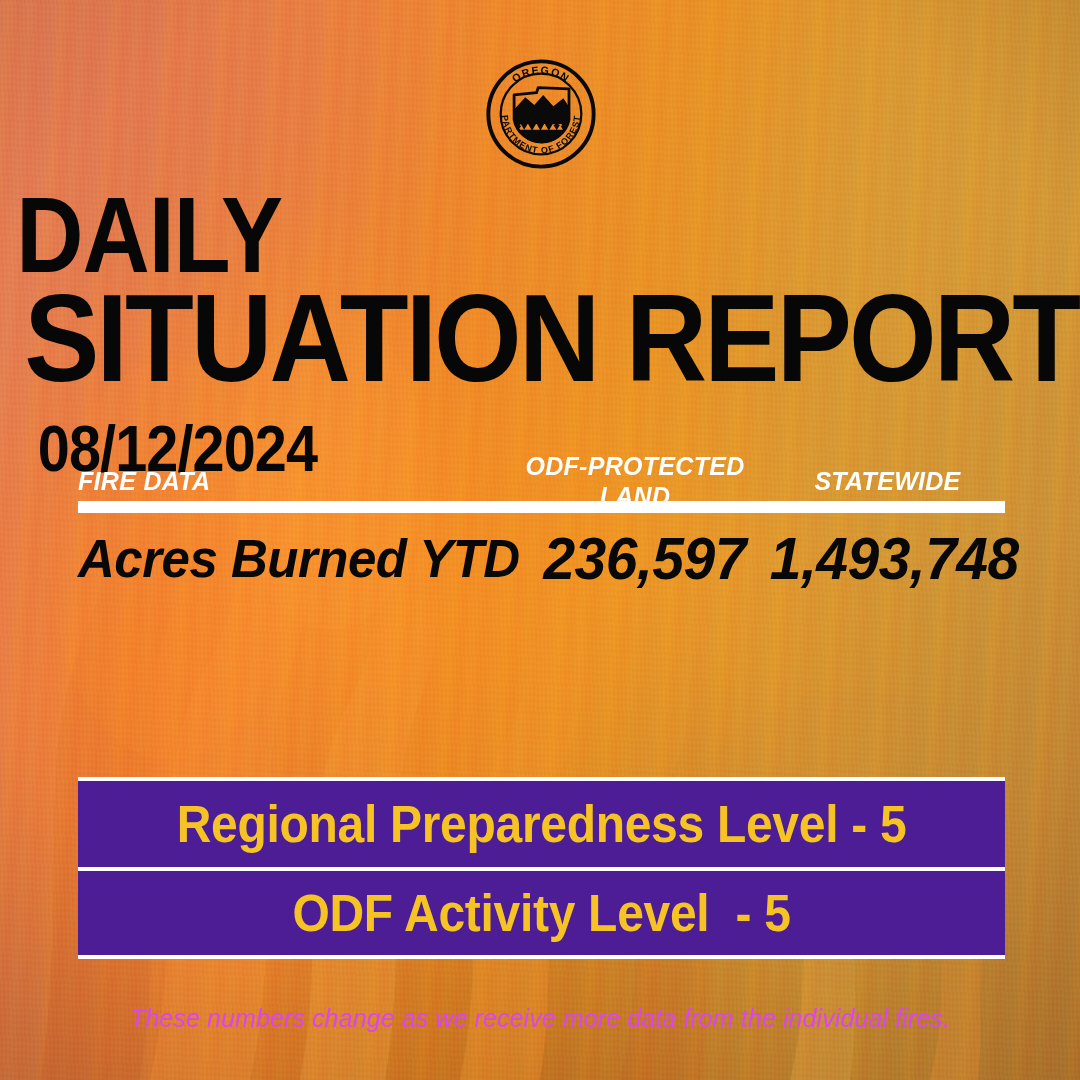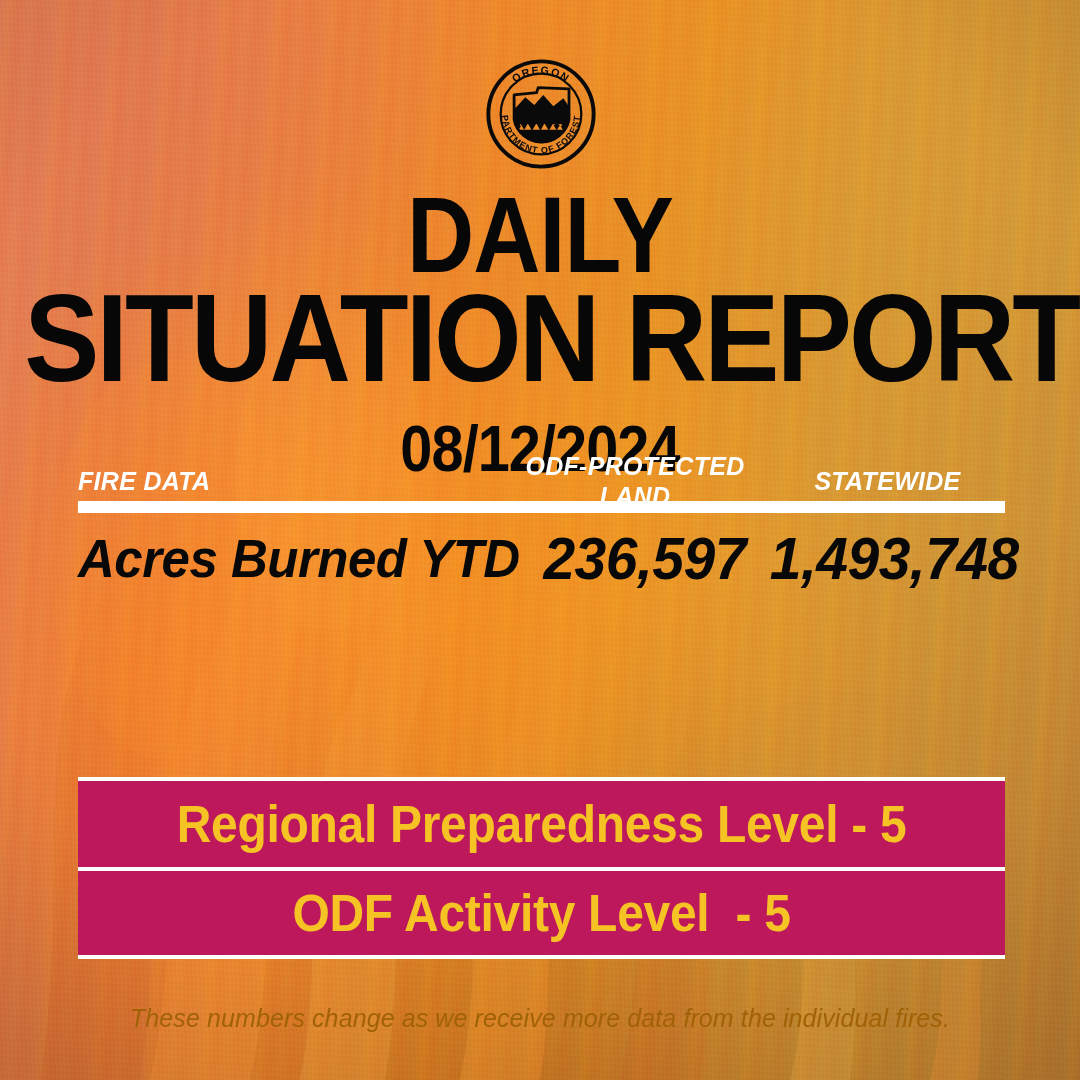--- a/index.html
+++ b/index.html
@@ -96,21 +96,20 @@
     width: 112px;
     height: 112px;
   }
 
   
   .title-block {
     position: absolute;
     left: 0;
     right: 0;
     top: 186px;
-    text-align: center;
     color: #000;
   }
   .t-line1, .t-line2 {
     font-family: "Liberation Sans Narrow", "Liberation Sans", sans-serif;
     font-weight: 700;
     color: #070707;
     line-height: .92;
     letter-spacing: -1px;
     white-space: nowrap;
     display: block;
@@ -209,21 +208,21 @@
   .row-wide .c-state { font-size: 57px; }
 
   
   .banners {
     position: absolute;
     left: 78px;
     top: 777px;
     width: 927px;
   }
   .banner {
-    background: #be185d;
+    background: #4c1d95;
     color: #F5C324;
     text-align: center;
     font-family: "Liberation Sans Narrow", "Liberation Sans", sans-serif;
     font-weight: 700;
     font-size: 48px;
     letter-spacing: -0.3px;
     display: flex;
     align-items: center;
     justify-content: center;
     white-space: pre;
@@ -236,21 +235,21 @@
   .footnote {
     position: absolute;
     left: 0;
     right: 0;
     top: 1004px;
     text-align: center;
     font-family: "Liberation Sans Narrow", "Liberation Sans", sans-serif;
     font-style: italic;
     font-weight: 400;
     font-size: 25px;
-    color: #a16207;
+    color: #d946ef;
     letter-spacing: .1px;
   }
 </style>
 </head>
 <body>
 
 <div id="poster">
 
   <div class="bg-base"></div>
   <div class="bg-flames"></div>

